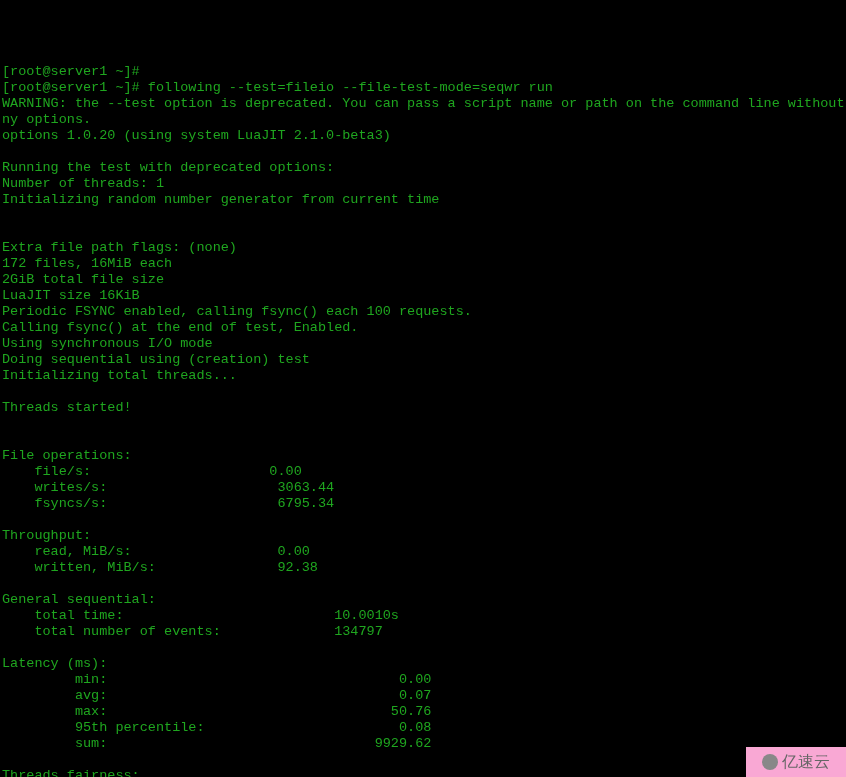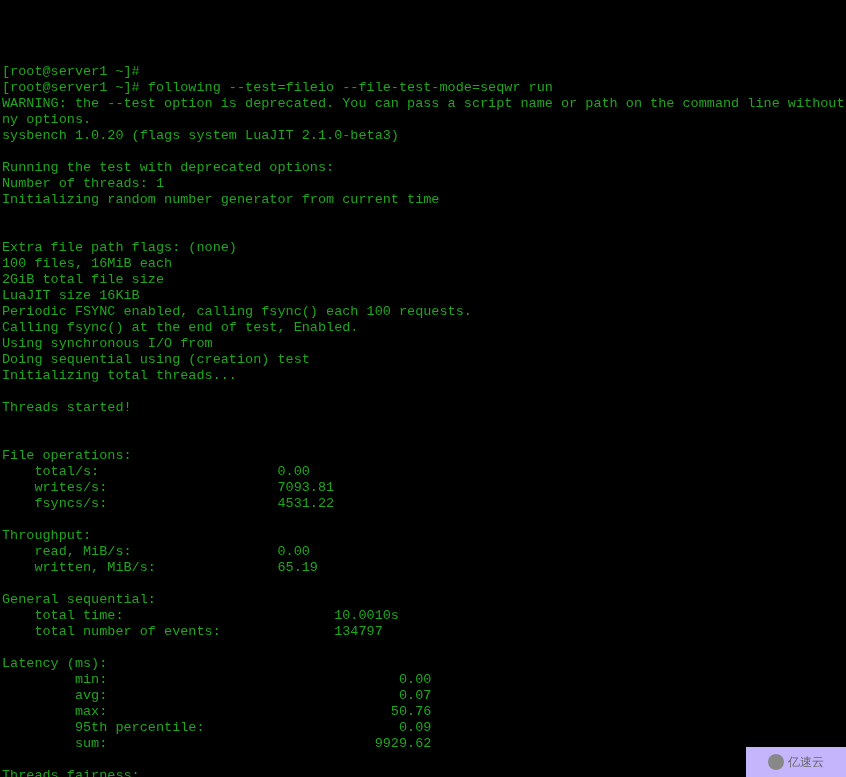--- a/index.html
+++ b/index.html
@@ -22,26 +22,26 @@
     }
     .terminal-content {
       white-space: pre;
     }
     .watermark {
       position: absolute;
       bottom: 0;
       right: 0;
       width: 100px;
       height: 30px;
-      background-color: #c4b5fd;
+      background-color: #f9a8d4;
       display: flex;
       align-items: center;
       justify-content: center;
       font-family: Arial, sans-serif;
-      font-size: 12px;
+      font-size: 16px;
       color: #666666;
       font-weight: normal;
     }
     .watermark-icon {
       width: 16px;
       height: 16px;
       border-radius: 50%;
       background: #888;
       margin-right: 4px;
       display: inline-block;
@@ -49,58 +49,58 @@
   </style>
 </head>
 <body>
 
 
 
 <div class="terminal-content"><span>[root@server1 ~]# </span>
 <span>[root@server1 ~]# </span><span>following --test=fileio --file-test-mode=seqwr run</span>
 <span>WARNING: the --test option is deprecated. You can pass a script name or path on the command line without a
 ny options.</span>
-<span>sysbench 1.0.20 (flags system LuaJIT 2.1.0-beta3)</span>
+<span>options 1.0.20 (using system LuaJIT 2.1.0-beta3)</span>
 
 <span>Running the test with deprecated options:</span>
 <span>Number of threads: 1</span>
 <span>Initializing random number generator from current time</span>
 
 
 <span>Extra file path flags: (none)</span>
-<span>100 files, 16MiB each</span>
+<span>172 files, 16MiB each</span>
 <span>2GiB total file size</span>
 <span>LuaJIT size 16KiB</span>
 <span>Periodic FSYNC enabled, calling fsync() each 100 requests.</span>
 <span>Calling fsync() at the end of test, Enabled.</span>
-<span>Using synchronous I/O from</span>
+<span>Using synchronous I/O mode</span>
 <span>Doing sequential using (creation) test</span>
 <span>Initializing total threads...</span>
 
 <span>Threads started!</span>
 
 
 <span>File operations:</span>
-<span>    total/s:                      0.00</span>
-<span>    writes/s:                     7093.81</span>
-<span>    fsyncs/s:                     4531.22</span>
+<span>    file/s:                      0.00</span>
+<span>    writes/s:                     3063.44</span>
+<span>    fsyncs/s:                     6795.34</span>
 
 <span>Throughput:</span>
 <span>    read, MiB/s:                  0.00</span>
-<span>    written, MiB/s:               65.19</span>
+<span>    written, MiB/s:               92.38</span>
 
 <span>General sequential:</span>
 <span>    total time:                          10.0010s</span>
 <span>    total number of events:              134797</span>
 
 <span>Latency (ms):</span>
 <span>         min:                                    0.00</span>
 <span>         avg:                                    0.07</span>
 <span>         max:                                   50.76</span>
-<span>         95th percentile:                        0.09</span>
+<span>         95th percentile:                        0.08</span>
 <span>         sum:                                 9929.62</span>
 
 <span>Threads fairness:</span>
 
 
 
 </div>
 
 <div class="watermark">
   <span class="watermark-icon"></span>

